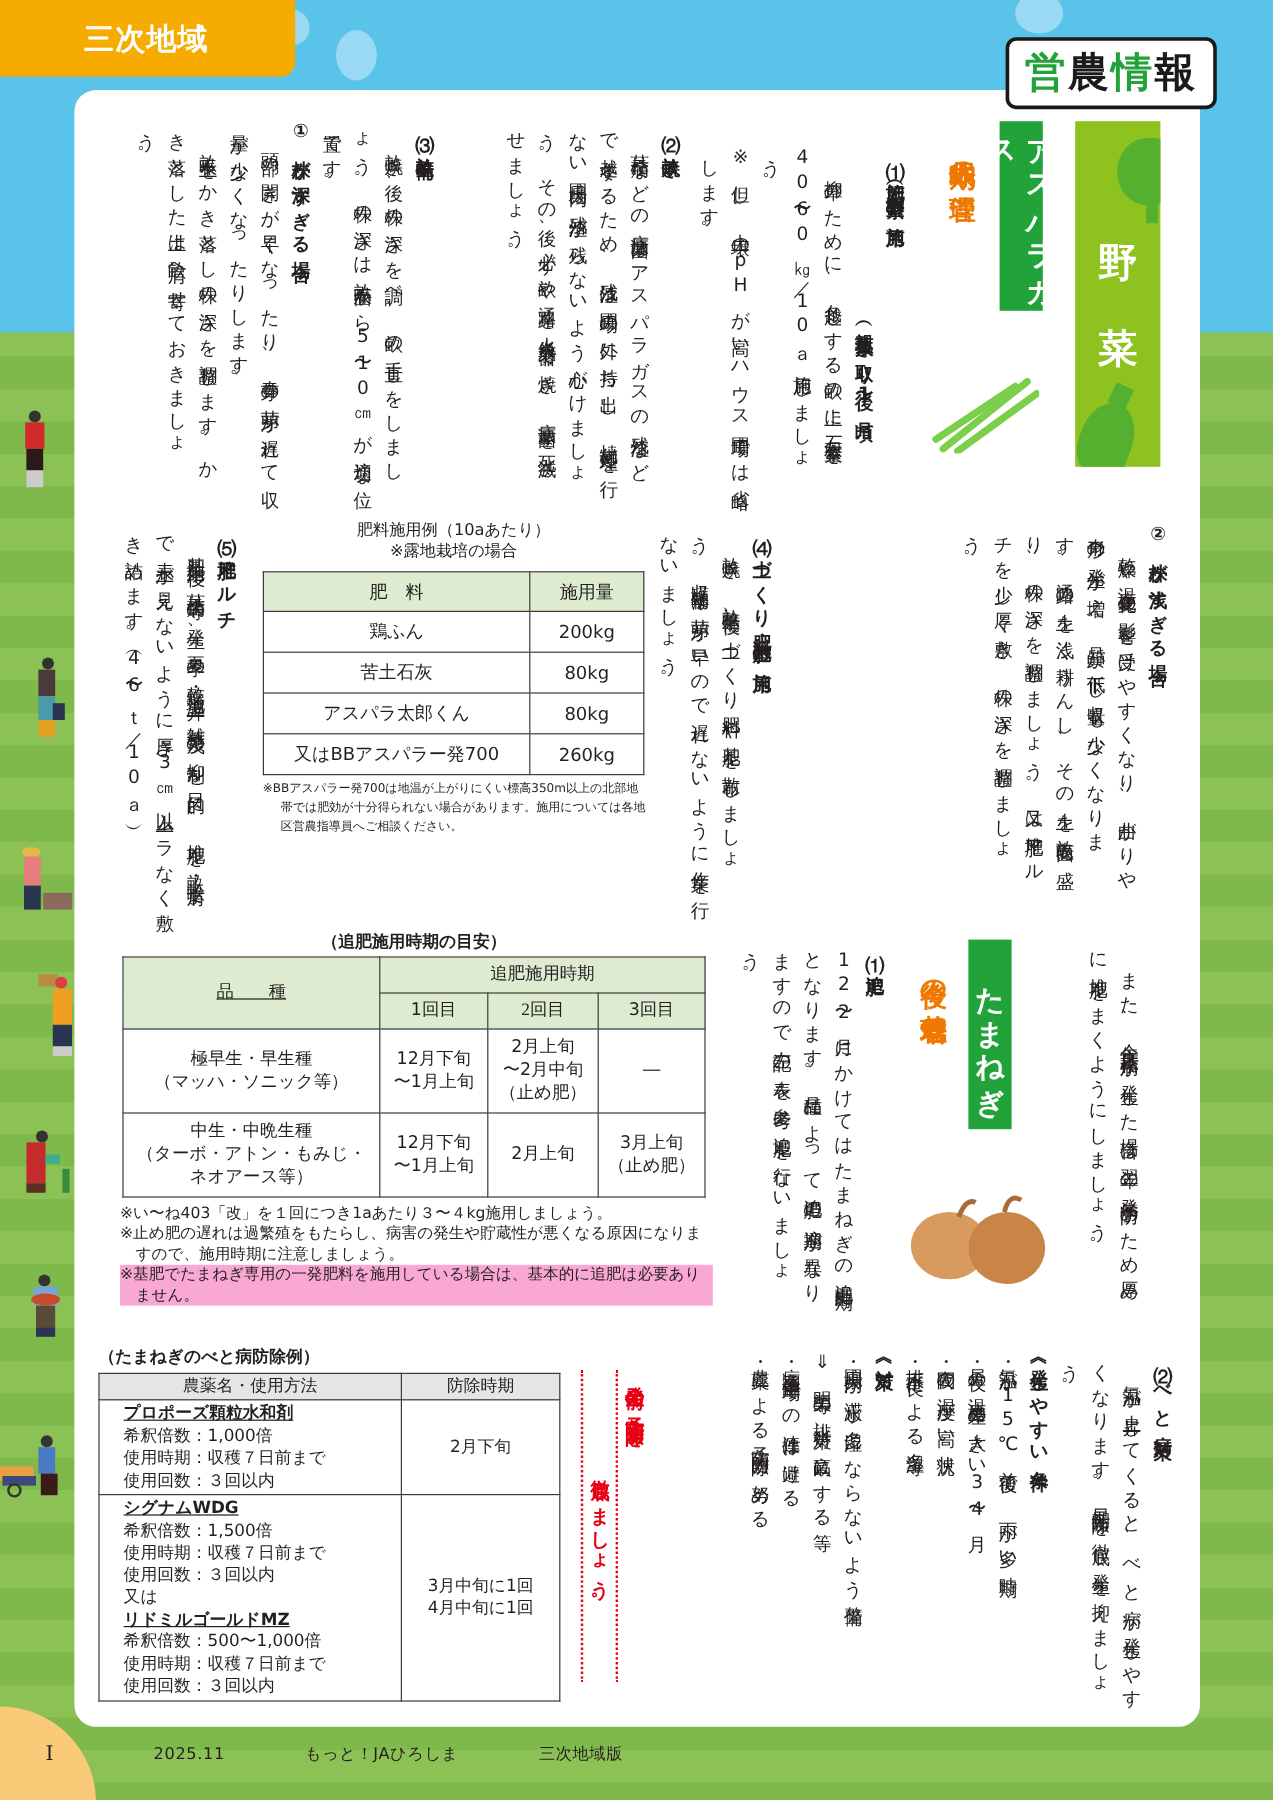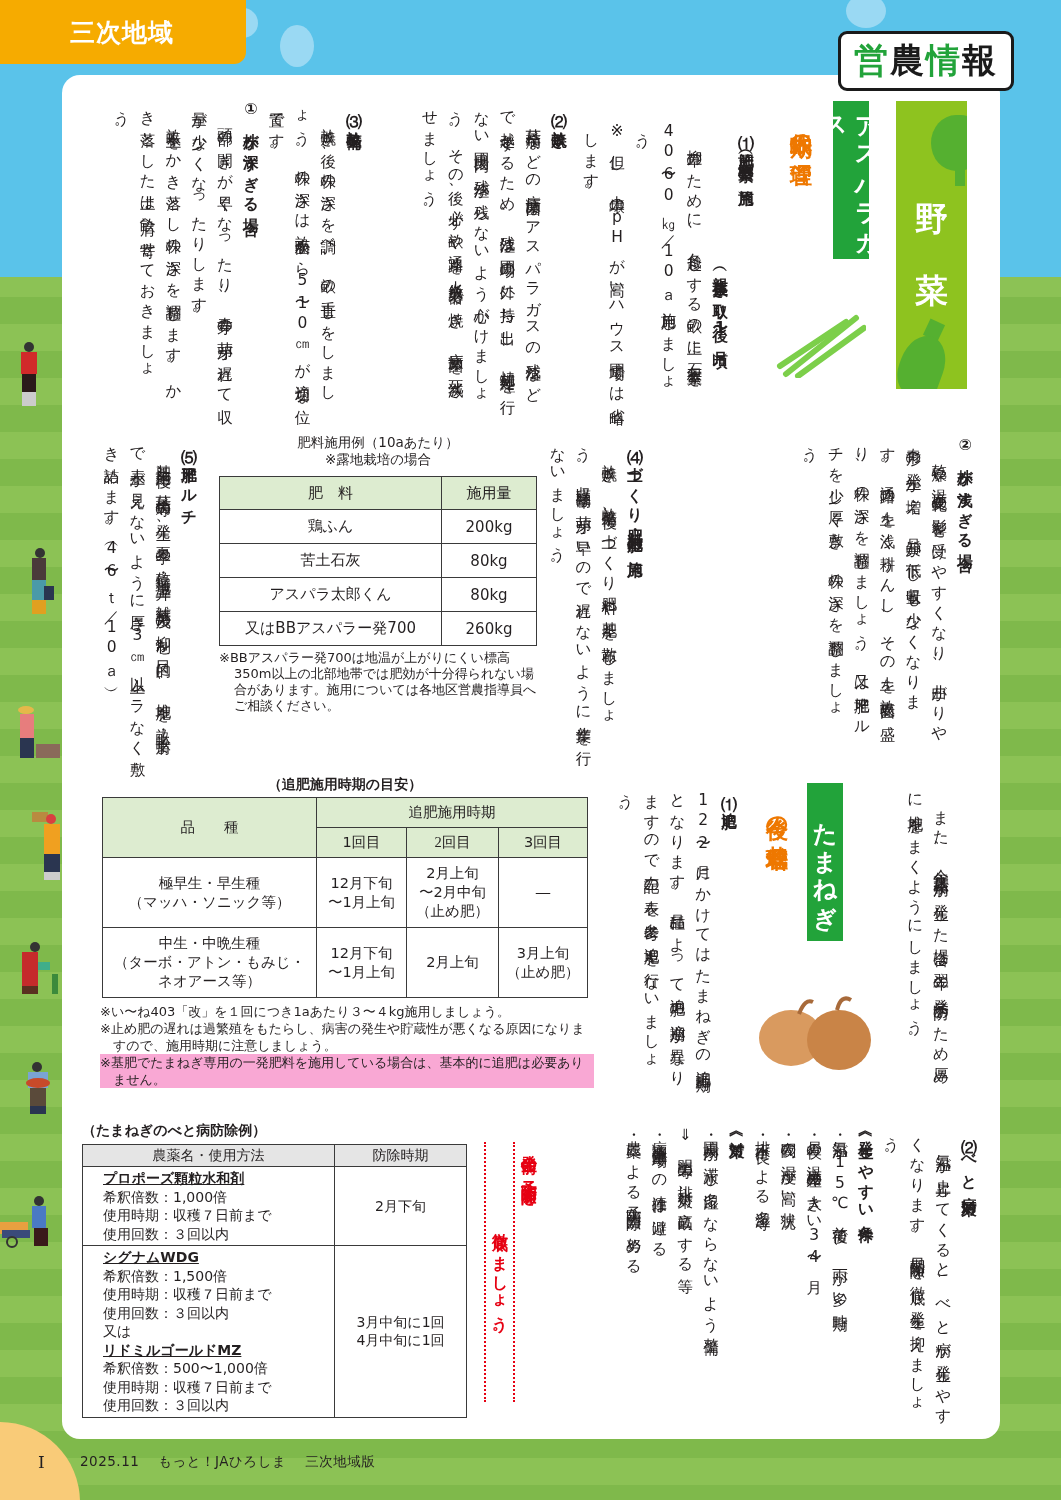--- a/index.html
+++ b/index.html
@@ -50,21 +50,21 @@
   }
   .sub-title { position: absolute; writing-mode: vertical-rl; text-orientation: upright; color: #ee7800; font-weight: bold; font-size: 22px; letter-spacing: 1px; }
   .asparagus { position: absolute; left: 776px; top: 308px; width: 90px; height: 70px; }
   .onion { position: absolute; }
   table { border-collapse: collapse; position: absolute; }
   .fert-caption { position: absolute; left: 218px; top: 434px; width: 320px; text-align: center; font-size: 13.5px; line-height: 17px; }
   .fert-table { left: 219px; top: 476px; width: 318px; font-size: 15px; }
   .fert-table td, .fert-table th { border: 1.5px solid #3a3a3a; text-align: center; height: 34px; font-weight: normal; }
   .fert-table th { background: #ddecd0; height: 33px; }
   .fert-table tr.dash td { border-top: 1.5px dashed #555; }
-  .fert-note { position: absolute; left: 219px; top: 650px; width: 322px; font-size: 13px; line-height: 16px; padding-left: 15px; text-indent: -15px; }
+  .fert-note { position: absolute; left: 219px; top: 650px; width: 322px; font-size: 10px; line-height: 16px; padding-left: 15px; text-indent: -15px; }
   .top-caption { position: absolute; left: 100px; top: 776px; width: 490px; text-align: center; font-size: 14px; font-weight: bold; }
   .top-table { left: 102px; top: 797px; width: 486px; font-size: 14.5px; line-height: 19px; }
   .top-table td, .top-table th { border: 1.5px solid #3a3a3a; text-align: center; font-weight: normal; }
   .top-table th { background: #ddecd0; height: 30px; }
   .top-table td { height: 70px; }
   .top-notes { position: absolute; left: 100px; top: 1003px; width: 494px; font-size: 13px; line-height: 17px; }
   .top-notes p { padding-left: 13px; text-indent: -13px; }
   .top-notes p.hl { background: #f9a8d4; }
   .dis-caption { position: absolute; left: 82px; top: 1122px; width: 385px; text-align: left; font-size: 14px; font-weight: bold; }
   .dis-table { left: 82px; top: 1144px; width: 385px; font-size: 14px; line-height: 18.5px; }
@@ -72,21 +72,21 @@
   .dis-table th { background: #e5e5e5; height: 22px; text-align: center; }
   .dis-table td.l { padding: 2px 0 2px 20px; text-align: left; vertical-align: top; }
   .dis-table td.c { text-align: center; vertical-align: middle; }
   .dis-table .prod { font-weight: bold; text-decoration: underline; display: block; }
   .dis-table .ln { display: block; }
   .red-call { position: absolute; writing-mode: vertical-rl; text-orientation: upright; color: #e60012; font-weight: bold; font-size: 16px; letter-spacing: 2px; line-height: 25px; }
   .red-call span { display: block; border-left: 2px dotted #e60012; padding-left: 2px; }
   .footer-circle { position: absolute; left: -80px; top: 1422px; width: 160px; height: 160px; border-radius: 50%; background: #f9cb78; }
   .footer-page { position: absolute; left: 38px; top: 1452px; font-family: "DejaVu Serif", "Liberation Serif", serif; font-size: 17px; }
   .footer-text { position: absolute; left: 80px; top: 1453px; font-size: 13.5px; color: #231f20; letter-spacing: 0.5px; }
-  .footer-text span { margin-right: 14px; }
+  .footer-text span { margin-right: 14px; margin-left: 48px; }
   .figure { position: absolute; }
 </style>
 </head>
 <body>
 
 <div class="sky"></div>
 <div class="cloud" style="left:228px;top:8px;width:30px;height:30px;"></div>
 <div class="cloud" style="left:280px;top:25px;width:34px;height:42px;"></div>
 <div class="cloud" style="left:846px;top:-6px;width:40px;height:34px;"></div>
 
@@ -257,21 +257,21 @@
 
 <div class="vt" style="right:320px;top:783px;height:300px;">
   <span class="ind h">⑴追肥</span>
   <span class="ind" style="text-indent:0.5em;">12〜2月にかけてはたまねぎの追肥時期となります。品種によって追肥の適期が異なりますので左記の表を参考に追肥を行ないましょう。</span>
 </div>
 
 <div class="top-caption">（追肥施用時期の目安）</div>
 <table class="top-table">
   <tbody>
       <tr>
-    <th rowspan="2" style="width:214px;">品　　種</th>
+    <th rowspan="2" style="width:214px;text-decoration:underline;">品　　種</th>
     <th colspan="3">追肥施用時期</th>
   </tr>
   <tr>
     <th style="width:90px;">1回目</th>
     <th style="width:92px;font-family:Liberation Serif, serif;">2回目</th>
     <th>3回目</th>
   </tr>
   <tr>
     <td>
       <div>極早生・早生種</div>

